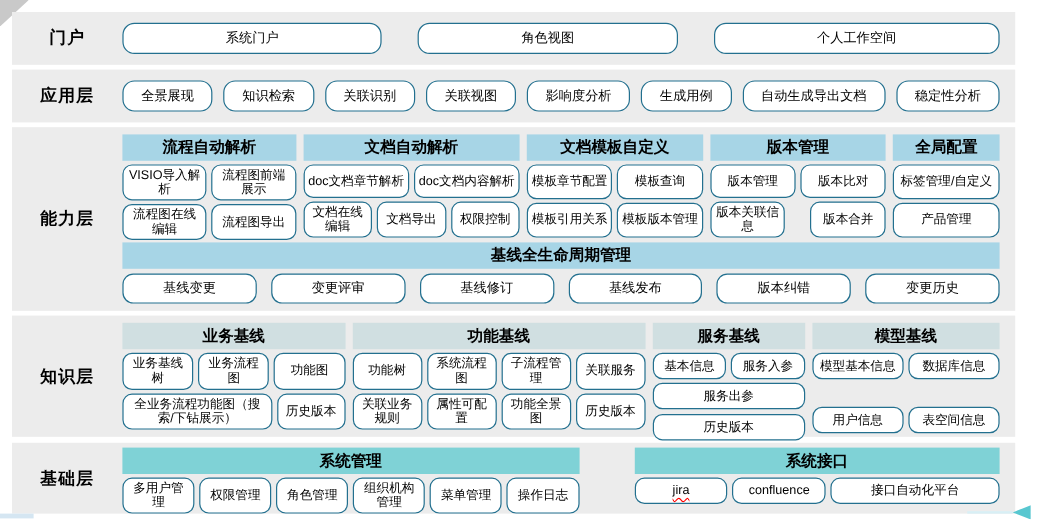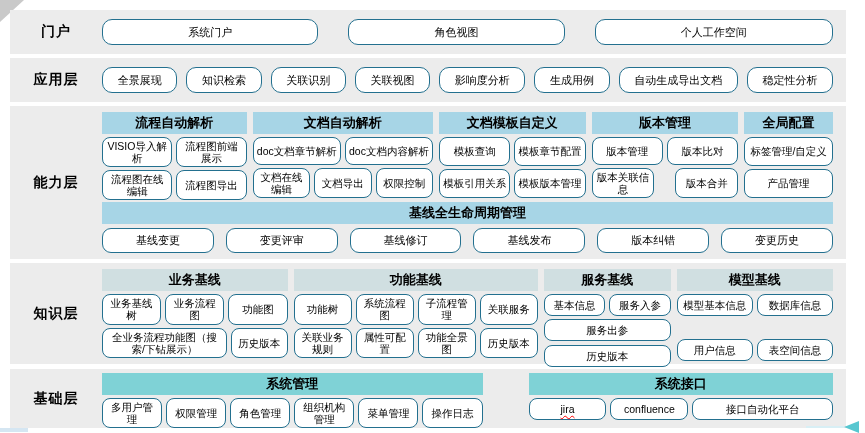--- a/index.html
+++ b/index.html
@@ -16,21 +16,21 @@
   #band-capability{top:106px;height:153px;}
   #band-knowledge{top:263px;height:101px;}
   #band-base{top:369px;height:59px;}
 
   .band-label{width:92px;display:flex;align-items:center;justify-content:center;
     font-weight:700;font-size:14px;letter-spacing:1px;}
   .band-content{flex:1;display:flex;flex-direction:column;justify-content:center;
     padding:6px 13px 6px 0;gap:4px;min-width:0;}
   #band-base .band-content{padding-top:4px;padding-bottom:16px;gap:3px;}
 
-  .btn-row{display:flex;gap:10px;flex:0 0 auto;}
+  .btn-row{display:flex;gap:10px;flex:0 0 auto;justify-content:center;}
   .groups-row{display:flex;gap:6px;flex:1;min-height:0;}
   .group{display:flex;flex-direction:column;gap:3px;flex-basis:0;min-width:0;justify-content:space-between;}
   .group .row{display:flex;gap:4px;flex:1;}
 
   .hdr{height:22px;flex:0 0 auto;display:flex;align-items:center;justify-content:center;
     font-weight:700;font-size:13px;}
 
   .btn{background:#fff;border:1.5px solid var(--border,#23708f);border-radius:8px;
     display:flex;align-items:center;justify-content:center;text-align:center;
     font-size:10.5px;line-height:1.15;padding:2px 3px;min-height:22px;flex:1 1 0;min-width:0;}
@@ -143,24 +143,24 @@
               </div>
               <div class="btn">
                 <span>权限控制</span>
               </div>
             </div>
           </div>
           <div class="group" style="flex-grow: 152;">
             <div class="hdr" style="background: var(--header_blue);">文档模板自定义</div>
             <div class="row" style="gap: 4px;">
               <div class="btn">
+                <span>模板章节配置</span>
+              </div>
+              <div class="btn">
                 <span>模板查询</span>
-              </div>
-              <div class="btn">
-                <span>模板章节配置</span>
               </div>
             </div>
             <div class="row" style="gap: 4px;">
               <div class="btn">
                 <span>模板引用关系</span>
               </div>
               <div class="btn">
                 <span>模板版本管理</span>
               </div>
             </div>

